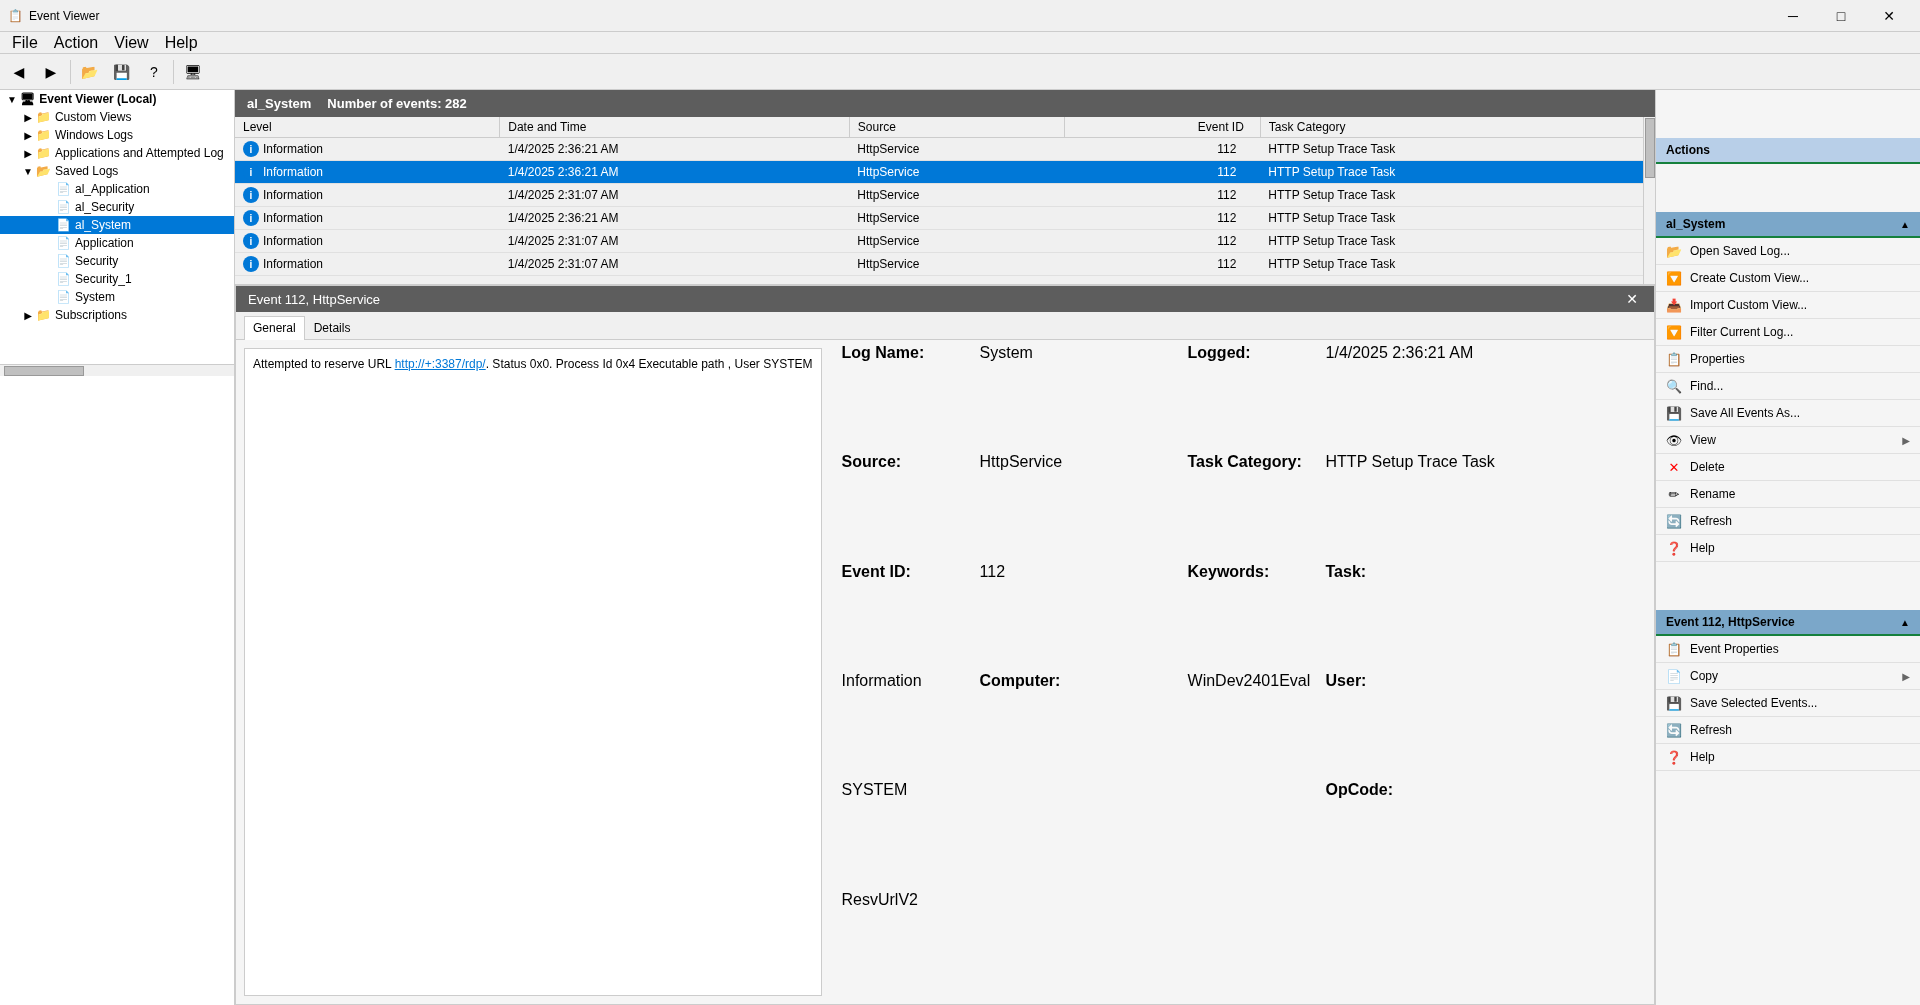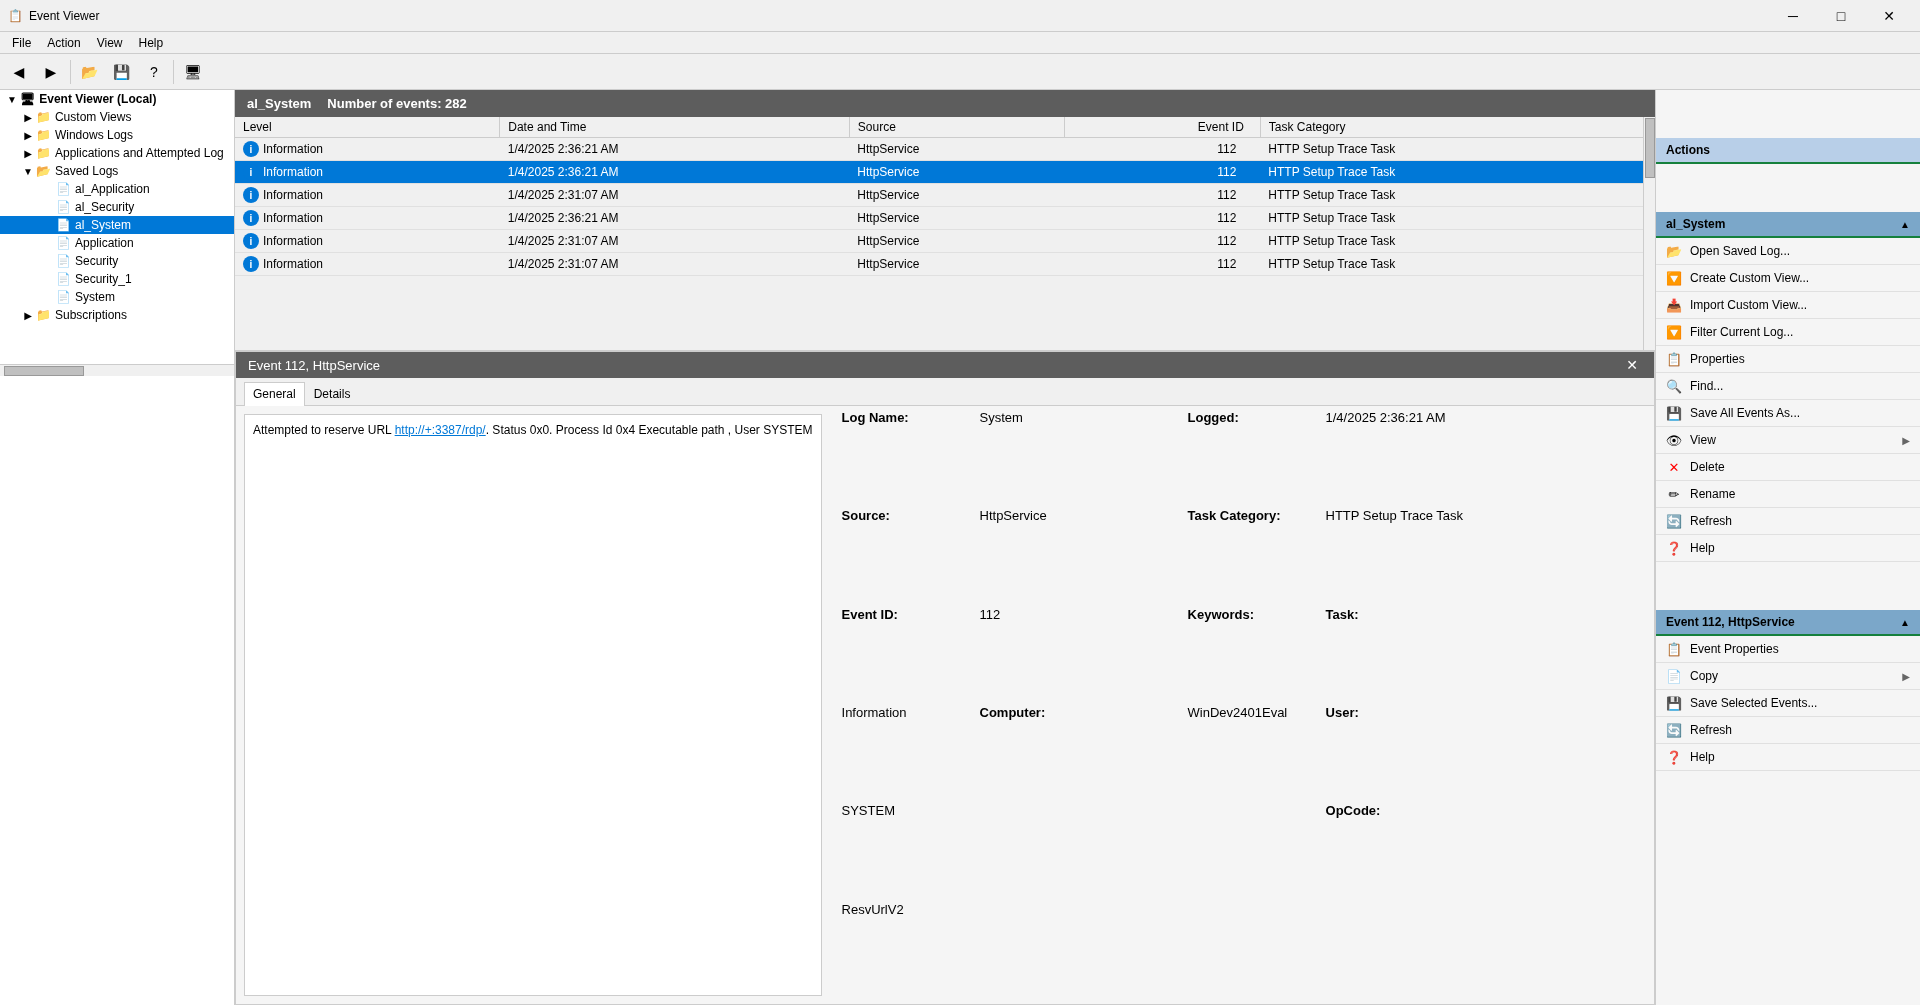--- a/index.html
+++ b/index.html
@@ -27,21 +27,21 @@
       background: #f0f0f0;
       height: 22px;
       display: flex;
       align-items: center;
       padding: 0 4px;
       border-bottom: 1px solid #ccc;
     }
     .menu-item {
       padding: 2px 8px;
       cursor: pointer;
-      font-size: 12px;
+      font-size: 16px;
     }
 
     
     .toolbar {
       background: #f0f0f0;
       height: 36px;
       display: flex;
       align-items: center;
       padding: 0 4px;
       gap: 2px;
@@ -97,21 +97,21 @@
       font-size: 13px;
       font-weight: bold;
       display: flex;
       align-items: center;
       gap: 16px;
     }
 
     
     .events-table-container {
       flex-shrink: 0;
-      height: 234px;
+      height: 168px;
       overflow: hidden;
       border-bottom: 1px solid #ccc;
       position: relative;
     }
     .events-table {
       width: 100%;
       border-collapse: collapse;
       font-size: 12px;
     }
     .events-table thead tr {
@@ -199,21 +199,21 @@
       min-height: 140px;
       font-size: 12px;
       flex-shrink: 0;
     }
     .event-link { color: #0078d7; text-decoration: underline; cursor: pointer; }
     .event-meta {
       padding: 4px 12px 8px;
       display: grid;
       grid-template-columns: 130px 200px 130px auto;
       gap: 4px 8px;
-      font-size: 13px;
+      font-size: 16px;
     }
     .meta-label { font-weight: bold; }
     .meta-value { }
 
     
     .right-panel {
       width: 265px;
       background: #f5f5f5;
       border-left: 1px solid #ccc;
       overflow-y: auto;

